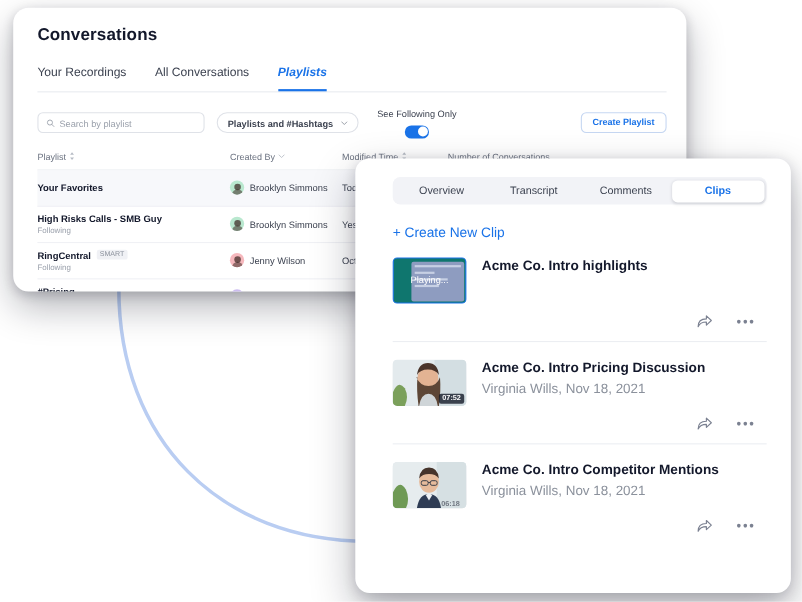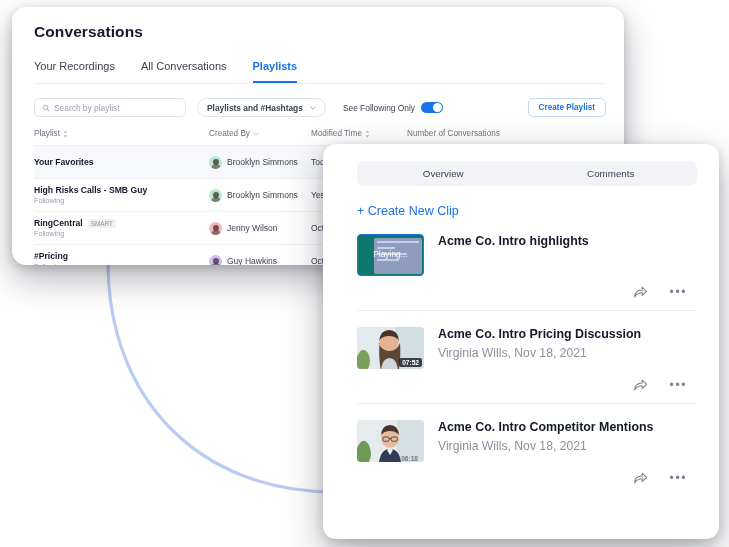--- a/index.html
+++ b/index.html
@@ -20,34 +20,34 @@
     width: 612px; height: 258px;
     background: #ffffff; border-radius: 14px;
     box-shadow: 0 14px 34px rgba(10,12,30,.30), 0 3px 10px rgba(10,12,30,.18);
     overflow: hidden;
   }
   .bg-inner { padding: 16px 18px 0 22px; }
   .page-title { font-size: 15.5px; font-weight: bold; color: #13182b; letter-spacing: .1px; }
 
   .tabs { display: flex; gap: 26px; margin-top: 19px; border-bottom: 1px solid #e9ebf0; }
   .tab { font-size: 11px; color: #3c4250; padding-bottom: 9px; border-bottom: 2px solid transparent; cursor: pointer; }
-  .tab.active { color: #1a73e8; font-weight: bold; border-bottom-color: #1a73e8; }
+  .tab.active { color: #1a73e8; font-weight: bold; border-bottom-color: #1a73e8; font-style: italic; }
 
   .toolbar { display: flex; align-items: center; margin-top: 14px; gap: 11px; }
   .search-box {
     width: 152px; height: 19px; border: 1px solid #dfe2e8; border-radius: 5px;
     display: flex; align-items: center; gap: 4px; padding: 0 7px; background: #fff;
   }
   .search-ph { font-size: 8.4px; color: #9aa0ab; }
   .sel-box {
     height: 19px; border: 1px solid #dfe2e8; border-radius: 10px; background: #fff;
     display: flex; align-items: center; gap: 7px; padding: 0 9px;
   }
   .sel-box span { font-size: 8.4px; color: #3c4250; font-weight: bold; }
-  .toggle-wrap { display: flex; align-items: center; gap: 6px; margin-left: 6px; }
+  .toggle-wrap { display: flex; align-items: center; gap: 6px; margin-left: 6px; flex-direction: column; }
   .toggle-lbl { font-size: 8.4px; color: #3c4250; }
   .toggle {
     width: 22px; height: 11.5px; border-radius: 6px; background: #1a73e8;
     position: relative; cursor: pointer;
   }
   .toggle i { position: absolute; right: 1.3px; top: 1.3px; width: 8.9px; height: 8.9px; border-radius: 50%; background: #fff; }
   .btn-create {
     margin-left: auto; height: 19px; border: 1px solid #c6d7f2; border-radius: 5px;
     background: #fff; color: #1a73e8; font-size: 8.2px; font-weight: bold;
     display: flex; align-items: center; padding: 0 10px; cursor: pointer;
@@ -230,21 +230,23 @@
         <div class="c3 mtime">Oct 2</div>
       </div>
     </div>
   </div>
 
   <div class="clips-panel">
     <div class="clips-inner">
 
       <div class="seg">
         <div class="seg-item">Overview</div>
+        <div class="seg-item">Transcript</div>
         <div class="seg-item">Comments</div>
+        <div class="seg-item active">Clips</div>
       </div>
 
       <div class="create-clip">+ Create New Clip</div>
 
       <div class="clip">
         <div class="clip-top">
           <div class="thumb playing">
             <div class="sharescreen">
               <i style="left:3px;top:3px;width:42px;height:2px;"></i>
               <i style="left:3px;top:9px;width:18px;height:2px;"></i>

